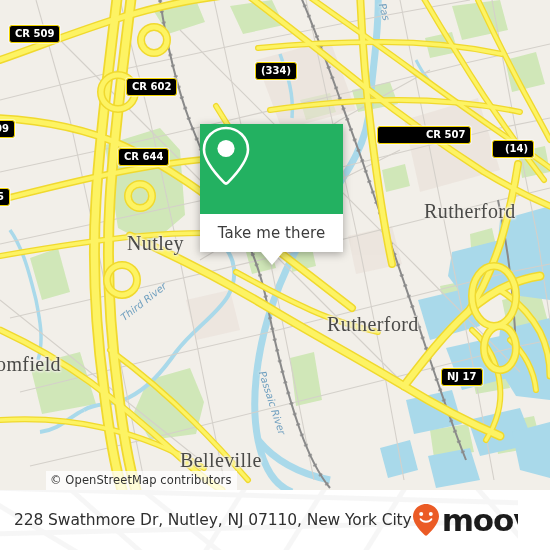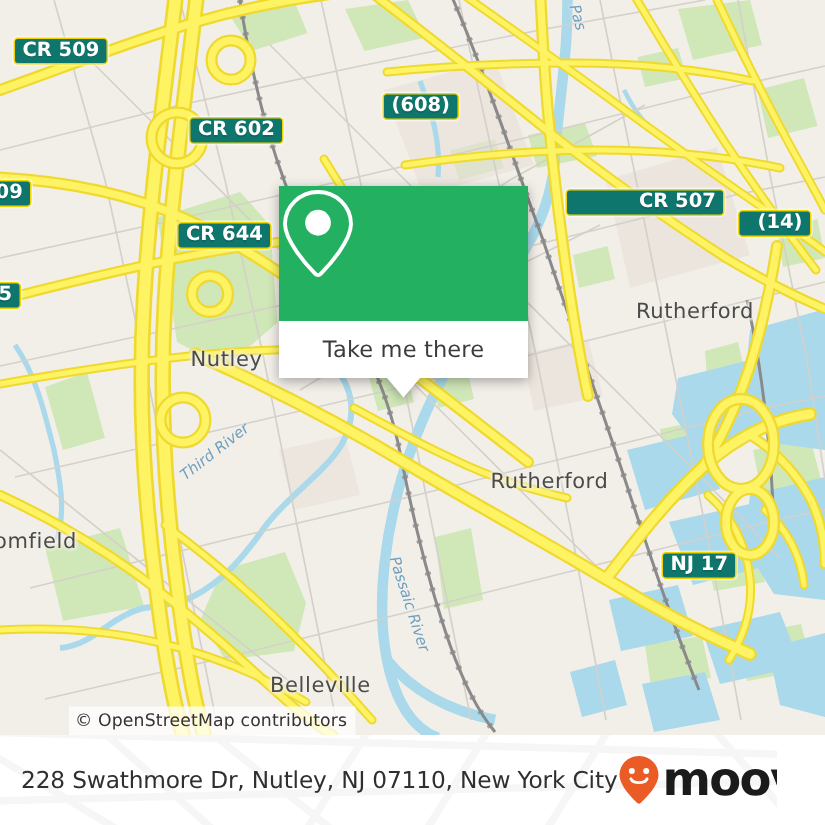--- a/index.html
+++ b/index.html
@@ -15,36 +15,36 @@
   .map svg{position:absolute;left:0;top:0;}
 
   
   .place-label{
     position:absolute;
     font-family:"DejaVu Sans", sans-serif;
     color:#4a4a48;
     white-space:nowrap;
     pointer-events:none;
   }
-  .place-city{font-size:14px;letter-spacing:.4px;text-shadow:
-      0 0 3px #f2efe9,0 0 3px #f2efe9,1px 1px 2px #f2efe9,-1px -1px 2px #f2efe9;}
+  .place-city{font-size:20px;letter-spacing:.4px;text-shadow:
+      0 0 3px #f2efe9,0 0 3px #f2efe9,1px 1px 2px #f2efe9,-1px -1px 2px #f2efe9; font-family: Liberation Serif, serif;}
   .place-water{
     font-size:10px;color:#6f9fbf;font-style:italic;
     text-shadow:0 0 3px #f2efe9,0 0 3px #f2efe9;
   }
 
   
   .shield{
     position:absolute;
-    background:#0f766e;
+    background:#000000;
     border:1.5px solid #f2d400;
     border-radius:3px;
     color:#ffffff;
     font-family:"DejaVu Sans", sans-serif;
-    font-size:13px;
+    font-size:10px;
     font-weight:bold;
     padding:1px 5px 2px 5px;
     line-height:13px;
     white-space:nowrap;
     text-shadow:0 1px 0 rgba(0,0,0,.12);
     box-shadow:0 0 0 1px rgba(255,255,255,.5);
   }
 
   
   .attribution{
@@ -53,21 +53,21 @@
     font-family:"DejaVu Sans", sans-serif;
     font-size:11.5px;
     color:#333;
     padding:2px 6px 3px 4px;
     letter-spacing:.1px;
     margin-left:46px;
   }
 
   
   .callout{
-    position:absolute;left:186px;top:124px;width:166px;
+    position:absolute;left:200px;top:124px;width:143px;
     filter:drop-shadow(0 2px 4px rgba(0,0,0,.32));
   }
   .callout-top{
     background:#23b161;height:90px;width:100%;
     display:flex;align-items:center;justify-content:center;
   }
   .callout-bottom{
     background:#ffffff;height:38px;width:100%;
     display:flex;align-items:center;justify-content:center;
   }
@@ -301,21 +301,21 @@
     <div class="place-label place-city" style="left:327px;top:313px;">Rutherford</div>
     <div class="place-label place-city" style="left:180px;top:449px;">Belleville</div>
     <div class="place-label place-city" style="left:-4px;top:353px;">omfield</div>
 
     <div class="place-label place-water" style="left:122px;top:313px;transform:rotate(-38deg);transform-origin:left center;">Third River</div>
     <div class="place-label place-water" style="left:262px;top:366px;transform:rotate(72deg);transform-origin:left center;">Passaic River</div>
     <div class="place-label place-water" style="left:382px;top:-2px;transform:rotate(74deg);transform-origin:left center;">Pas</div>
 
     <div class="shield" style="left:9px;top:25px;">CR 509</div>
     <div class="shield" style="left:126px;top:78px;">CR 602</div>
-    <div class="shield" style="left:255px;top:62px;">(608)</div>
+    <div class="shield" style="left:255px;top:62px;">(334)</div>
     <div class="shield" style="left:377px;top:126px;padding-left:48px;">CR 507</div>
     <div class="shield" style="left:492px;top:140px;padding-left:12px;">(14)</div>
     <div class="shield" style="left:118px;top:148px;">CR 644</div>
     <div class="shield" style="left:-18px;top:120px;">509</div>
     <div class="shield" style="left:-16px;top:188px;">55</div>
     <div class="shield" style="left:441px;top:320px;margin-top:48px;">NJ 17</div>
 
     <div class="attribution">© OpenStreetMap contributors</div>
 
     <div class="callout">

